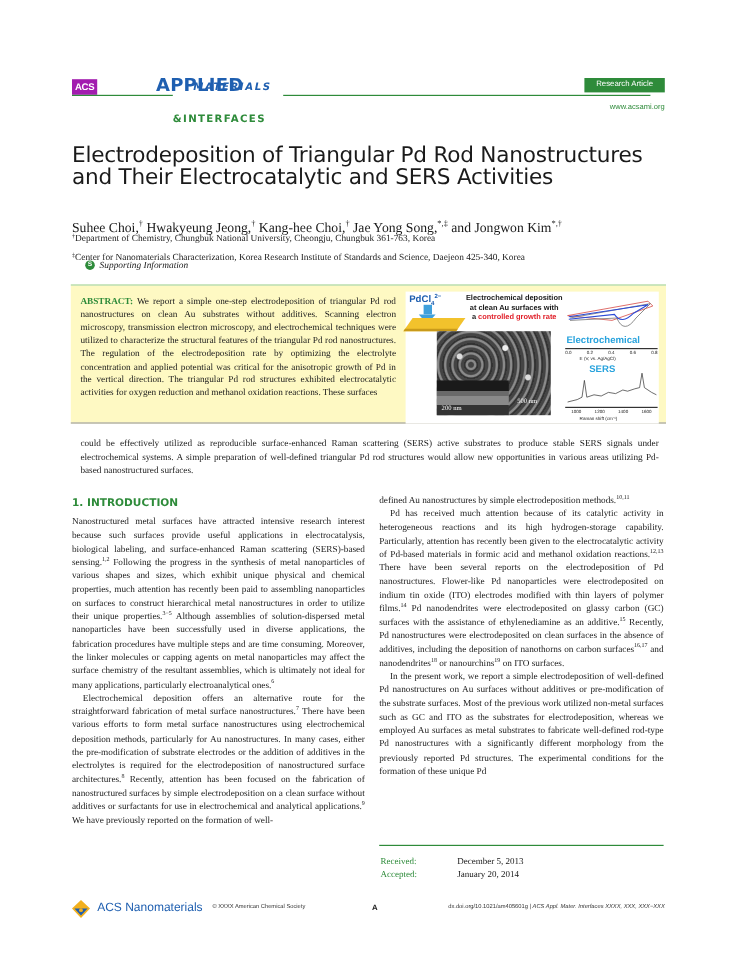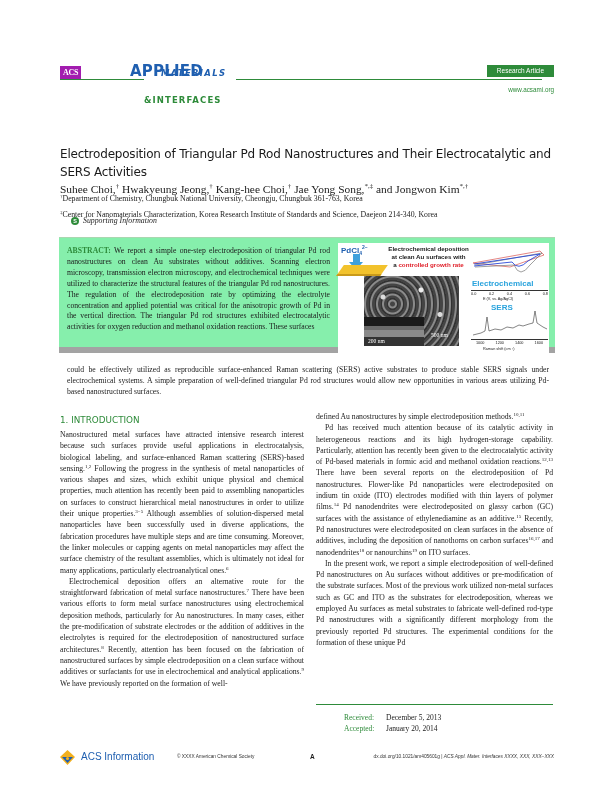--- a/index.html
+++ b/index.html
@@ -3,48 +3,48 @@
 <meta charset="utf-8">
 <style>
   * { box-sizing: border-box; margin: 0; padding: 0; }
   html, body { width: 612px; height: 800px; background: #fff; overflow: hidden; }
   body { position: relative; font-family: "Liberation Serif", serif; color: #1a1a1a; }
 
   
   .hdr { position: absolute; left: 60px; top: 65px; width: 494px; height: 30px; }
   .logo { position: absolute; left: 0; top: 0; height: 24px; }
   .logo .acs { position: absolute; left: 0; top: 1px; width: 21px; height: 13px; background: #a21caf; color: #fff;
-    font-family: Liberation Serif, serif; font-weight: bold; font-size: 8px; line-height: 13px; text-align: center; letter-spacing: -0.3px; }
+    font-family: Liberation Sans, sans-serif; font-weight: bold; font-size: 8px; line-height: 13px; text-align: center; letter-spacing: -0.3px; }
   .logo .applied { position: absolute; left: 22px; top: -3px; font-family: "DejaVu Sans", sans-serif; font-weight: bold;
     font-size: 15px; color: #1f5fb0; letter-spacing: 0.2px; white-space: nowrap; padding-left: 48px; }
   .logo .materials { position: absolute; left: 101px; top: 3px; font-family: "DejaVu Sans", sans-serif; font-weight: bold;
     font-size: 8.5px; color: #1f5fb0; letter-spacing: 1.3px; white-space: nowrap; font-style: italic; }
   .logo .interfaces { position: absolute; left: 84px; top: 30px; font-family: "DejaVu Sans", sans-serif; font-weight: bold;
     font-size: 8.5px; color: #2e8b3a; letter-spacing: 1.1px; white-space: nowrap; }
   .logo .uline { position: absolute; left: 0; top: 14px; width: 84px; height: 1px; background: #2e8b3a; }
   .hdr-rule { position: absolute; left: 176px; top: 14px; width: 306px; height: 1px; background: #2e8b3a; }
   .badge { position: absolute; right: 0; top: 0; width: 67px; height: 12px; background: #2e8b3a; color: #fff;
     font-family: "Liberation Sans", sans-serif; font-size: 6.5px; line-height: 12px; text-align: center; }
   .site { position: absolute; right: 0; top: 21px; font-family: "Liberation Sans", sans-serif; font-size: 6.3px; color: #2e8b3a; }
 
   
   .title { position: absolute; left: 60px; top: 121px; width: 500px; font-family: "DejaVu Sans", sans-serif;
-    font-size: 12px; line-height: 18px; color: #1a1a1a; letter-spacing: -0.2px; margin-top: 24px; }
+    font-size: 18px; line-height: 18px; color: #1a1a1a; letter-spacing: -0.2px; }
   .authors { position: absolute; left: 60px; top: 165px; font-size: 11.4px; white-space: nowrap; margin-top: 17px; }
   .authors sup { font-size: 7px; vertical-align: 5px; }
   .aff { position: absolute; left: 60px; font-size: 7.8px; white-space: nowrap; }
   .aff sup { font-size: 5px; vertical-align: 3px; }
   .aff1 { top: 194px; } .aff2 { top: 210px; }
   .si { position: absolute; left: 71px; top: 216px; font-size: 7.8px; font-style: italic; white-space: nowrap; display: flex; align-items: flex-end; }
   .si .s-icon { display: inline-block; width: 8px; height: 8px; border-radius: 50%; background: #2e8b3a; color: #fff;
     font-family: "Liberation Sans", sans-serif; font-size: 5.5px; font-weight: bold; font-style: normal; line-height: 8px; text-align: center; margin-right: 4px; }
 
   
-  .abs { position: absolute; left: 59px; top: 237px; width: 496px; height: 116px; background: #86efac;
-    border-top: 1px solid #a9d7b0; border-bottom: 6px solid #a3a3a3; }
+  .abs { position: absolute; left: 59px; top: 237px; width: 496px; height: 116px; background: #fef9c3;
+    border-top: 1px solid #a9d7b0; border-bottom: 1px solid #a3a3a3; }
   .abs-text { position: absolute; left: 8px; top: 8px; width: 263px; font-size: 7.7px; line-height: 10.9px; text-align: justify; }
   .abs-text2 { position: absolute; left: 8px; top: 127px; width: 482px; font-size: 7.7px; line-height: 10.9px; text-align: justify; }
   .abs .lbl { color: #2e8b3a; font-weight: bold; }
   .kw { position: absolute; left: 8px; top: 143px; width: 482px; font-size: 7.7px; white-space: nowrap; }
   .kw .vals { font-style: italic; }
 
   
   .toc { position: absolute; left: 279px; top: 5px; width: 211px; height: 110px; background: #fff; }
   .toc .pdcl { position: absolute; left: 3px; top: 1px; font-family: "Liberation Sans", sans-serif; font-weight: bold; font-size: 8px; color: #1f5fb0; }
   .toc .pdcl sup { font-size: 5px; } .toc .pdcl sub { font-size: 5px; }
@@ -76,21 +76,21 @@
   .sec-h { position: absolute; left: 60px; top: 415px; font-family: "DejaVu Sans", sans-serif; font-size: 8.8px; color: #2e8b3a; white-space: nowrap; }
   .col { position: absolute; font-size: 7.7px; line-height: 11.3px; text-align: justify; hyphens: manual; }
   .col p { text-indent: 9px; }
   .col p.noind { text-indent: 0; }
   .col sup { font-size: 5px; vertical-align: 3.5px; line-height: 0; }
   .colL { left: 60px; top: 429px; width: 244px; }
   .colR { left: 316px; top: 411px; width: 237px; }
 
   .rule-r { position: absolute; left: 316px; top: 704px; width: 237px; height: 1px; background: #2e8b3a; }
   .dates { position: absolute; left: 317px; top: 712px; font-size: 7.5px; line-height: 11px; }
-  .dates .lbl { color: #2e8b3a; display: inline-block; width: 42px; margin-left: 27px; }
+  .dates .lbl { color: #2e8b3a; display: inline-block; width: 64px; }
 
   
   .ftr { position: absolute; left: 60px; top: 750px; width: 494px; height: 20px; }
   .ftr .pubs-icon { position: absolute; left: 0; top: 0; width: 15px; height: 15px; }
   .ftr .pubs { position: absolute; left: 21px; top: 1px; font-family: "Liberation Sans", sans-serif; font-size: 10px; color: #1f5fb0; white-space: nowrap; }
   .ftr .copy { position: absolute; left: 117px; top: 4px; font-family: "Liberation Sans", sans-serif; font-size: 4.8px; color: #333; white-space: nowrap; }
   .ftr .pg { position: absolute; left: 250px; top: 3px; font-family: "Liberation Sans", sans-serif; font-size: 6.5px; font-weight: bold; }
   .ftr .doi { position: absolute; right: 0; top: 4px; font-family: "Liberation Sans", sans-serif; font-size: 4.8px; color: #333; white-space: nowrap; }
   .ftr .doi i { font-style: italic; }
 </style>
@@ -106,21 +106,21 @@
     <div class="interfaces">&amp;INTERFACES</div>
   </div>
   <div class="hdr-rule"></div>
   <div class="badge">Research Article</div>
   <div class="site">www.acsami.org</div>
 </div>
 
 <h1 class="title" style="font-weight:normal;">Electrodeposition of Triangular Pd Rod Nanostructures and Their Electrocatalytic and SERS Activities</h1>
 <div class="authors" id="authors"><span>Suhee Choi,</span><sup>†</sup><span> Hwakyeung Jeong,</span><sup>†</sup><span> Kang-hee Choi,</span><sup>†</sup><span> Jae Yong Song,</span><sup>*,‡</sup><span> and Jongwon Kim</span><sup>*,†</sup></div>
 <div class="aff aff1"><sup>†</sup><span>Department of Chemistry, Chungbuk National University, Cheongju, Chungbuk 361-763, Korea</span></div>
-<div class="aff aff2"><sup>‡</sup><span>Center for Nanomaterials Characterization, Korea Research Institute of Standards and Science, Daejeon 214-340, Korea</span></div>
+<div class="aff aff2"><sup>‡</sup><span>Center for Nanomaterials Characterization, Korea Research Institute of Standards and Science, Daejeon 425-340, Korea</span></div>
 <div class="si">
   <span class="s-icon">S</span>
   <span>Supporting Information</span>
 </div>
 
 <div class="abs">
   <div class="abs-text">
     <span class="lbl">ABSTRACT:</span>
     <span>We report a simple one-step electrodeposition of triangular Pd rod nanostructures on clean Au substrates without additives. Scanning electron microscopy, transmission electron microscopy, and electrochemical techniques were utilized to characterize the structural features of the triangular Pd rod nanostructures. The regulation of the electrodeposition rate by optimizing the electrolyte concentration and applied potential was critical for the anisotropic growth of Pd in the vertical direction. The triangular Pd rod structures exhibited electrocatalytic activities for oxygen reduction and methanol oxidation reactions. These surfaces</span>
   </div>
@@ -162,21 +162,21 @@
     <div class="sers-axis" id="sersAxis">
         <span>1000</span>
         <span>1200</span>
         <span>1400</span>
         <span>1600</span>
       </div>
     <div class="sers-xl">Raman shift (cm⁻¹)</div>
   </div>
 </div>
 
-<h2 class="sec-h" style="font-weight:normal;">1. INTRODUCTION</h2>
+<h2 class="sec-h" style="font-weight:bold;">1. INTRODUCTION</h2>
 <div class="col colL" id="colL">
     <p class="noind">Nanostructured metal surfaces have attracted intensive research interest because such surfaces provide useful applications in electrocatalysis, biological labeling, and surface-enhanced Raman scattering (SERS)-based sensing.<sup>1,2</sup> Following the progress in the synthesis of metal nanoparticles of various shapes and sizes, which exhibit unique physical and chemical properties, much attention has recently been paid to assembling nanoparticles on surfaces to construct hierarchical metal nanostructures in order to utilize their unique properties.<sup>3−5</sup> Although assemblies of solution-dispersed metal nanoparticles have been successfully used in diverse applications, the fabrication procedures have multiple steps and are time consuming. Moreover, the linker molecules or capping agents on metal nanoparticles may affect the surface chemistry of the resultant assemblies, which is ultimately not ideal for many applications, particularly electroanalytical ones.<sup>6</sup></p>
     <p>Electrochemical deposition offers an alternative route for the straightforward fabrication of metal surface nanostructures.<sup>7</sup> There have been various efforts to form metal surface nanostructures using electrochemical deposition methods, particularly for Au nanostructures. In many cases, either the pre-modification of substrate electrodes or the addition of additives in the electrolytes is required for the electrodeposition of nanostructured surface architectures.<sup>8</sup> Recently, attention has been focused on the fabrication of nanostructured surfaces by simple electrodeposition on a clean surface without additives or surfactants for use in electrochemical and analytical applica­tions.<sup>9</sup> We have previously reported on the formation of well-</p>
   </div>
 <div class="col colR" id="colR">
     <p class="noind">defined Au nanostructures by simple electrodeposition methods.<sup>10,11</sup></p>
     <p>Pd has received much attention because of its catalytic activity in heterogeneous reactions and its high hydrogen-storage capability. Particularly, attention has recently been given to the electrocatalytic activity of Pd-based materials in formic acid and methanol oxidation reactions.<sup>12,13</sup> There have been several reports on the electrodeposition of Pd nanostructures. Flower-like Pd nanoparticles were electrodeposited on indium tin oxide (ITO) electrodes modified with thin layers of polymer films.<sup>14</sup> Pd nanodendrites were electrodeposited on glassy carbon (GC) surfaces with the assistance of ethylenediamine as an additive.<sup>15</sup> Recently, Pd nanostructures were electro­deposited on clean surfaces in the absence of additives, including the deposition of nanothorns on carbon surfaces<sup>16,17</sup> and nanodendrites<sup>18</sup> or nanourchins<sup>19</sup> on ITO surfaces.</p>
     <p>In the present work, we report a simple electrodeposition of well-defined Pd nanostructures on Au surfaces without additives or pre-modification of the substrate surfaces. Most of the previous work utilized non-metal surfaces such as GC and ITO as the substrates for electrodeposition, whereas we employed Au surfaces as metal substrates to fabricate well-defined rod-type Pd nanostructures with a significantly different morphology from the previously reported Pd structures. The experimental conditions for the formation of these unique Pd</p>
   </div>
 
@@ -185,17 +185,17 @@
   <div><span class="lbl">Received:</span><span>December 5, 2013</span></div>
   <div><span class="lbl">Accepted:</span><span>January 20, 2014</span></div>
 </div>
 
 <div class="ftr">
   <svg class="pubs-icon" viewBox="0 0 15 15">
     <polygon points="7.5,0 15,7 7.5,15 0,7" fill="#f2b01e"></polygon>
     <polygon points="2,7 13,7 7.5,13" fill="#1f5fb0"></polygon>
     <circle cx="7.5" cy="8.5" r="1.6" fill="#f2b01e"></circle>
   </svg>
-  <div class="pubs">ACS Information</div>
+  <div class="pubs">ACS Nanomaterials</div>
   <div class="copy">© XXXX American Chemical Society</div>
   <div class="pg">A</div>
   <div class="doi"><span>dx.doi.org/10.1021/am405601g | </span><i>ACS Appl. Mater. Interfaces XXXX, XXX, XXX−XXX</i></div>
 </div>
 
 </body></html>

